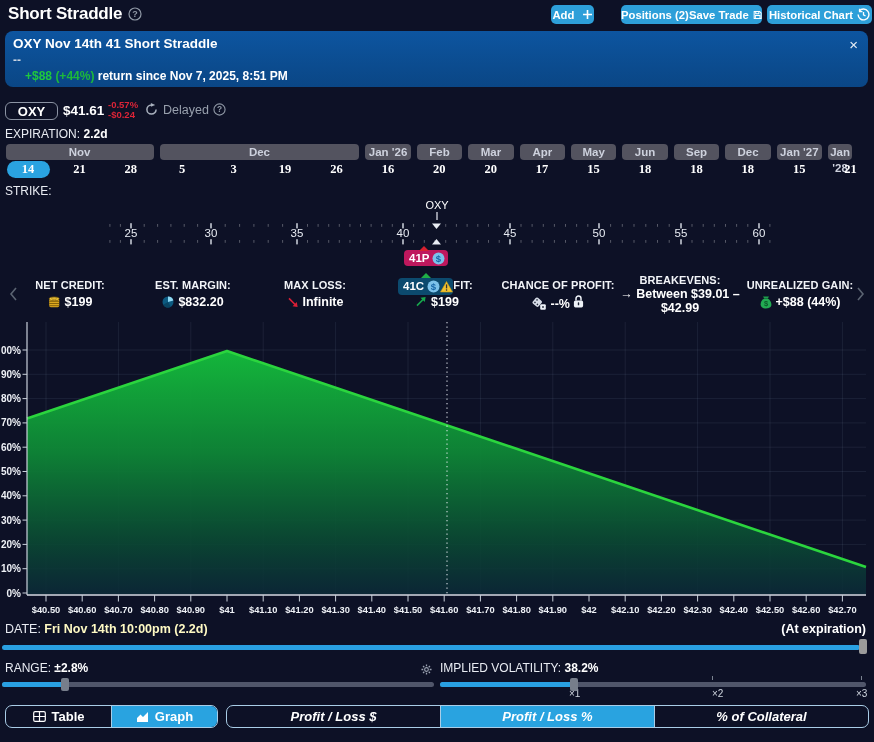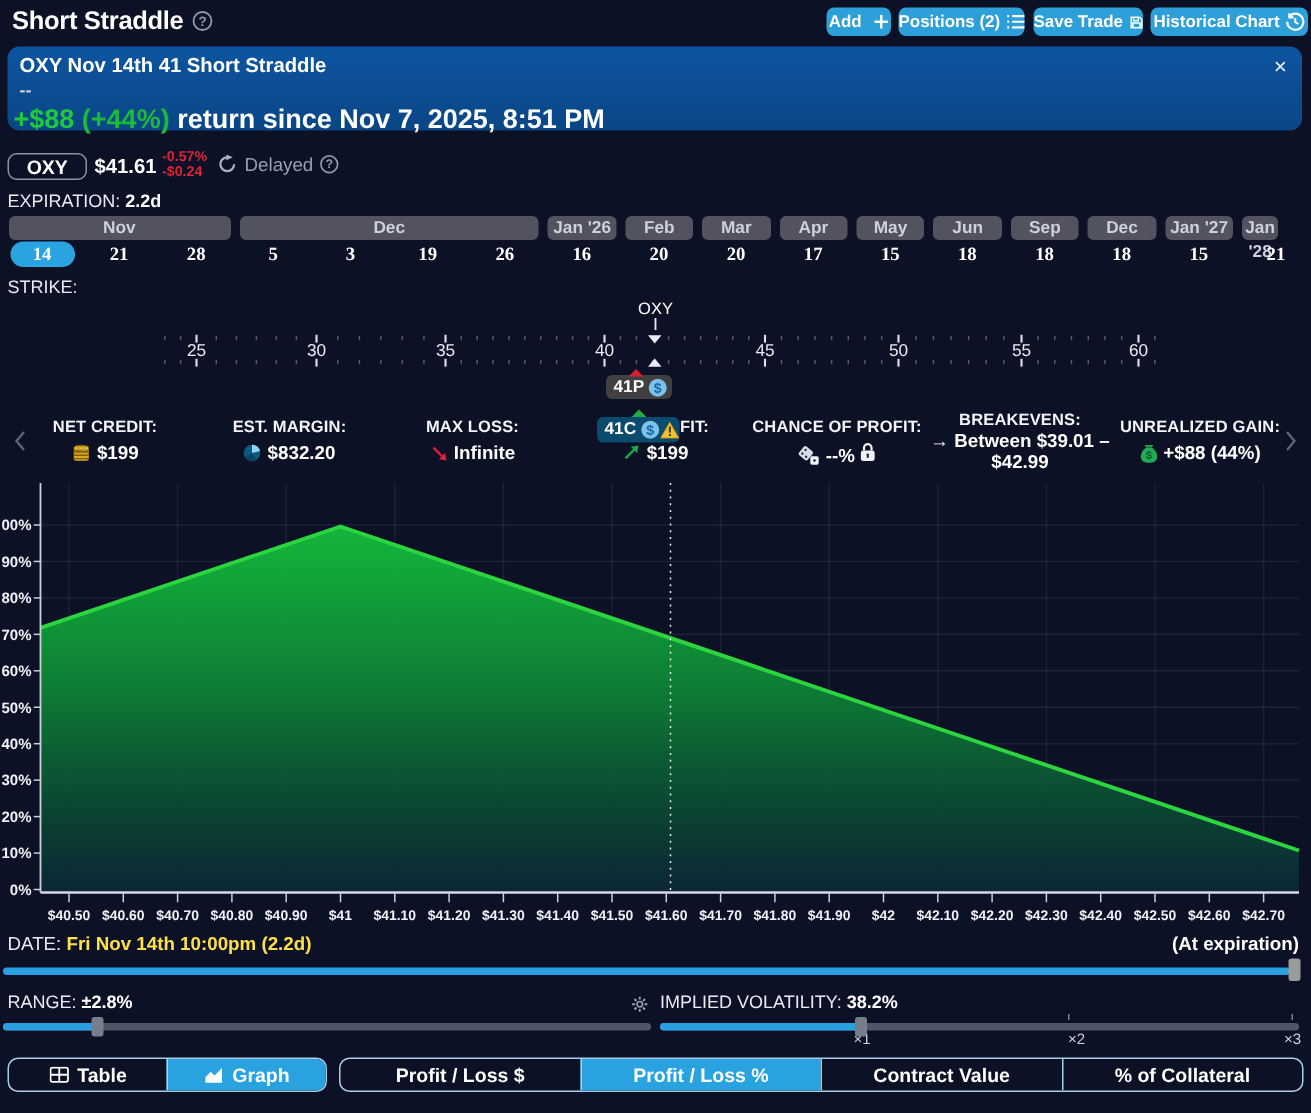--- a/index.html
+++ b/index.html
@@ -34,21 +34,21 @@
 <div id="app">
 
   <div class="abs" style="left:8px;top:4px;font-size:17px;font-weight:bold;letter-spacing:-0.2px;">Short Straddle</div>
   <svg class="abs" style="left:128px;top:7px;" width="14" height="14" viewBox="0 0 14 14">
     <circle cx="7" cy="7" r="6" fill="none" stroke="#9099a6" stroke-width="1.2"></circle>
     <text x="7" y="10" font-size="9" font-weight="bold" fill="#9099a6" text-anchor="middle">?</text>
   </svg>
   <div class="tbtn" style="left:551px;width:43px;padding:0;">Add&nbsp;<svg width="11" height="11" viewBox="0 0 11 11">
         <path d="M5.5 1v9M1 5.5h9" stroke="#fff" stroke-width="1.6"></path>
       </svg></div>
-  <div class="tbtn" style="left:599px;width:84px;padding:0;">Positions (2)
+  <div class="tbtn" style="left:621px;width:84px;padding:0;">Positions (2)
     <svg width="13" height="11" viewBox="0 0 13 11">
         <g stroke="#fff" stroke-width="1.5">
           <path d="M4 1.5h9M4 5.5h9M4 9.5h9"></path>
           <path d="M.5 1.5h1.4M.5 5.5h1.4M.5 9.5h1.4"></path>
         </g>
       </svg>
   </div>
   <div class="tbtn" style="left:689px;width:73px;padding:0;">Save Trade
     <svg width="12" height="12" viewBox="0 0 12 12">
         <path d="M1.5 1.5h7l2 2v7h-9z" fill="none" stroke="#fff" stroke-width="1.3"></path>
@@ -60,21 +60,21 @@
         <path d="M2.2 3.2 A5.4 5.4 0 1 1 1.1 6.5" fill="none" stroke="#fff" stroke-width="1.4"></path>
         <path d="M2.6 0.8v2.8h2.8" fill="none" stroke="#fff" stroke-width="1.4"></path>
         <path d="M6.5 4v2.8l2 1.2" fill="none" stroke="#fff" stroke-width="1.3"></path>
       </svg>
   </div>
 
   <div class="abs" style="left:5px;top:31px;width:863px;height:56px;border-radius:8px;
     background:linear-gradient(180deg,#0d55a0 0%,#0a4685 100%);">
     <div style="position:absolute;left:8px;top:5px;font-size:13.5px;font-weight:bold;">OXY Nov 14th 41 Short Straddle</div>
     <div style="position:absolute;left:8px;top:22px;font-size:12px;font-weight:bold;color:#c9d4e2;">--</div>
-    <div style="position:absolute;left:4px;top:38px;font-size:18px;font-weight:bold;">
+    <div style="position:absolute;left:20px;top:38px;font-size:12px;font-weight:bold;">
       <span style="color:#1fc93e;">+$88</span> <span style="color:#1db93a;">(+44%)</span> <span>return since Nov 7, 2025, 8:51 PM</span>
     </div>
     <div style="position:absolute;right:10px;top:5px;font-size:15px;color:#e8eef5;">×</div>
   </div>
 
   <div class="abs" style="left:5px;top:102px;width:53px;height:18px;border:1.3px solid #8b93a3;
     border-radius:6px;display:flex;align-items:center;justify-content:center;font-size:13px;font-weight:bold;">OXY</div>
   <div class="abs" style="left:63px;top:103px;font-size:13.5px;font-weight:bold;">$41.61</div>
   <div class="abs" style="left:108px;top:100px;font-size:9.5px;font-weight:bold;color:#dc2437;line-height:9.5px;">-0.57%<br>-$0.24</div>
   <svg class="abs" style="left:145px;top:103px;" width="13" height="13" viewBox="0 0 13 13">
@@ -248,21 +248,21 @@
       <text x="403" y="41" font-size="11.5" fill="#e8ecf3" text-anchor="middle">40</text>
       <text x="510" y="41" font-size="11.5" fill="#e8ecf3" text-anchor="middle">45</text>
       <text x="599" y="41" font-size="11.5" fill="#e8ecf3" text-anchor="middle">50</text>
       <text x="681" y="41" font-size="11.5" fill="#e8ecf3" text-anchor="middle">55</text>
       <text x="759" y="41" font-size="11.5" fill="#e8ecf3" text-anchor="middle">60</text>
       <text x="437" y="13" font-size="11" fill="#fff" text-anchor="middle">OXY</text>
       <rect x="436.4" y="16" width="1.2" height="8" fill="#e8ecf3"></rect>
       <path d="M432 27.5h9l-4.5 5.5z" fill="#e8ecf3"></path>
       <path d="M432 48.5h9l-4.5 -5.5z" fill="#e8ecf3"></path>
     </svg>
-<div class="abs" style="left:404px;top:250px;width:44px;height:16px;background:#404040;border-radius:4px;z-index:3;">
+<div class="abs" style="left:404px;top:250px;width:44px;height:16px;background:#be185d;border-radius:4px;z-index:3;">
   <div style="position:absolute;left:15px;top:-4px;width:0;height:0;border-left:5px solid transparent;border-right:5px solid transparent;border-bottom:5px solid #d8202f;"></div>
   <span style="position:absolute;left:5px;top:1.5px;font-size:11.5px;font-weight:bold;">41P</span>
   <svg style="position:absolute;left:28px;top:1.5px;" width="13" height="13" viewBox="0 0 13 13">
     <circle cx="6.5" cy="6.5" r="6" fill="#7cc2ea"></circle>
     <text x="6.5" y="10" font-size="9.5" font-weight="bold" fill="#1767a8" text-anchor="middle">$</text>
   </svg>
 </div>
 
 <div class="abs" style="left:398px;top:278px;width:55px;height:17px;background:#0c4a6e;border-radius:4px;z-index:2;">
   <div style="position:absolute;left:23px;top:-5px;width:0;height:0;border-left:5px solid transparent;border-right:5px solid transparent;border-bottom:5px solid #1fae47;"></div>
@@ -466,21 +466,21 @@
 <line x1="733.8" y1="277" x2="733.8" y2="283.5" stroke="#c9d0da" stroke-width="1"></line>
 <text x="733.8" y="295" font-size="9.3" font-weight="bold" fill="#eef1f6" text-anchor="middle">$42.40</text>
 <line x1="770.0" y1="277" x2="770.0" y2="283.5" stroke="#c9d0da" stroke-width="1"></line>
 <text x="770.0" y="295" font-size="9.3" font-weight="bold" fill="#eef1f6" text-anchor="middle">$42.50</text>
 <line x1="806.2" y1="277" x2="806.2" y2="283.5" stroke="#c9d0da" stroke-width="1"></line>
 <text x="806.2" y="295" font-size="9.3" font-weight="bold" fill="#eef1f6" text-anchor="middle">$42.60</text>
 <line x1="842.4" y1="277" x2="842.4" y2="283.5" stroke="#c9d0da" stroke-width="1"></line>
 <text x="842.4" y="295" font-size="9.3" font-weight="bold" fill="#eef1f6" text-anchor="middle">$42.70</text>
     </svg>
 
-  <div class="abs" style="left:5px;top:622px;font-size:12.5px;color:#e8ebf2;">DATE: <span class="b" style="color:#fde047;">Fri Nov 14th 10:00pm (2.2d)</span></div>
+  <div class="abs" style="left:5px;top:622px;font-size:12.5px;color:#e8ebf2;">DATE: <span class="b" style="color:#fef9c3;">Fri Nov 14th 10:00pm (2.2d)</span></div>
   <div class="abs b" style="right:8px;top:622px;font-size:12.5px;color:#fff;">(At expiration)</div>
   <div class="track" style="left:2px;top:645px;width:858px;background:#29a0e2;"></div>
   <div class="handle" style="left:859px;top:639px;width:8px;height:15px;background:#9b9b9b;"></div>
 
   <div class="abs" style="left:5px;top:661px;font-size:12px;color:#e8ebf2;">RANGE: <span class="b" style="color:#fff;">±2.8%</span></div>
   <svg class="abs" style="left:421px;top:664px;" width="11" height="11" viewBox="0 0 12 12">
     <circle cx="6" cy="6" r="2" fill="none" stroke="#9aa2b1" stroke-width="1.2"></circle>
     <g stroke="#9aa2b1" stroke-width="1.4">
         <path d="M6 0.5v2M6 9.5v2M0.5 6h2M9.5 6h2M2.2 2.2l1.4 1.4M8.4 8.4l1.4 1.4M9.8 2.2 8.4 3.6M3.6 8.4 2.2 9.8"></path>
       </g>
@@ -502,19 +502,18 @@
 <div class="abs" style="left:5px;top:705px;width:213px;height:23px;border:1.3px solid #a9cde7;border-radius:7px;display:flex;overflow:hidden;">
   <div class="seg" style="width:106px;"><svg width="13" height="11" viewBox="0 0 13 11">
           <rect x="0.7" y="0.7" width="11.6" height="9.6" rx="1.4" fill="none" stroke="#fff" stroke-width="1.2"></rect>
           <path d="M0.7 5.5h11.6M6.5 0.7v9.6" stroke="#fff" stroke-width="1.2"></path>
         </svg>Table</div>
   <div class="seg" style="width:107px;background:#29a3e0;border-left:1.3px solid #a9cde7;"><svg width="13" height="11" viewBox="0 0 13 11">
           <path d="M1 10 V7 L4.5 3.5 L7 6 L12 1 V10 Z" fill="#fff"></path>
           <path d="M1 10.2 h11" stroke="#fff" stroke-width="1.4"></path>
         </svg>Graph</div>
 </div>
-<div class="abs" style="left:226px;top:705px;width:643px;height:23px;border:1.3px solid #a9cde7;border-radius:7px;display:flex;overflow:hidden;">
+<div class="abs" style="left:226px;top:705px;width:643px;height:23px;border:1.3px solid #a9cde7;border-radius:7px;display:flex;overflow:hidden;font-style:italic;">
   <div class="seg" style="flex:1;">Profit / Loss $</div>
   <div class="seg" style="flex:1;background:#29a3e0;border-left:1.3px solid #a9cde7;">Profit / Loss %</div>
-  <div class="seg" style="flex:1;border-left:1.3px solid #a9cde7;">Contract Value</div>
   <div class="seg" style="flex:1;border-left:1.3px solid #a9cde7;">% of Collateral</div>
 </div>
 </div>
 
 </body></html>

